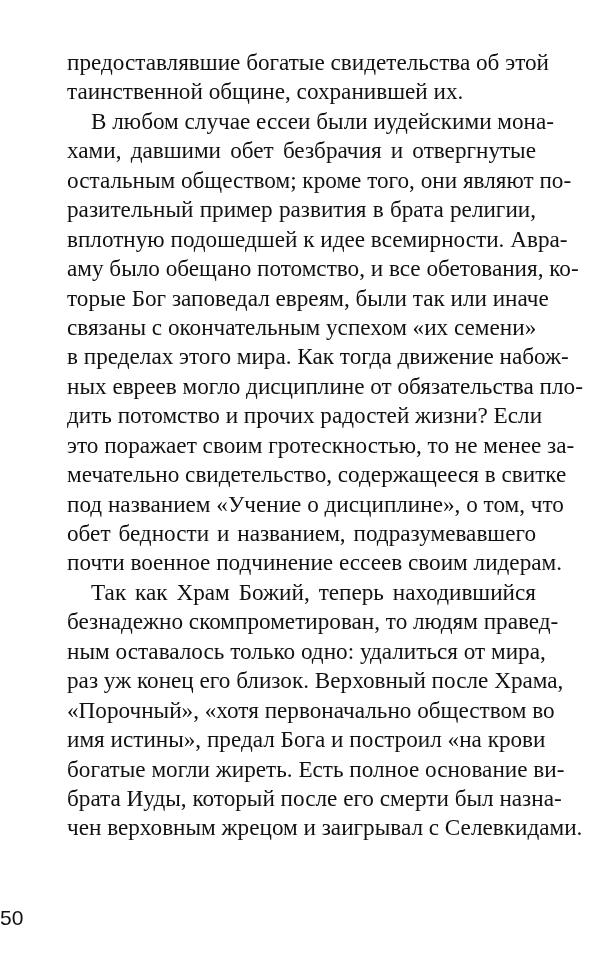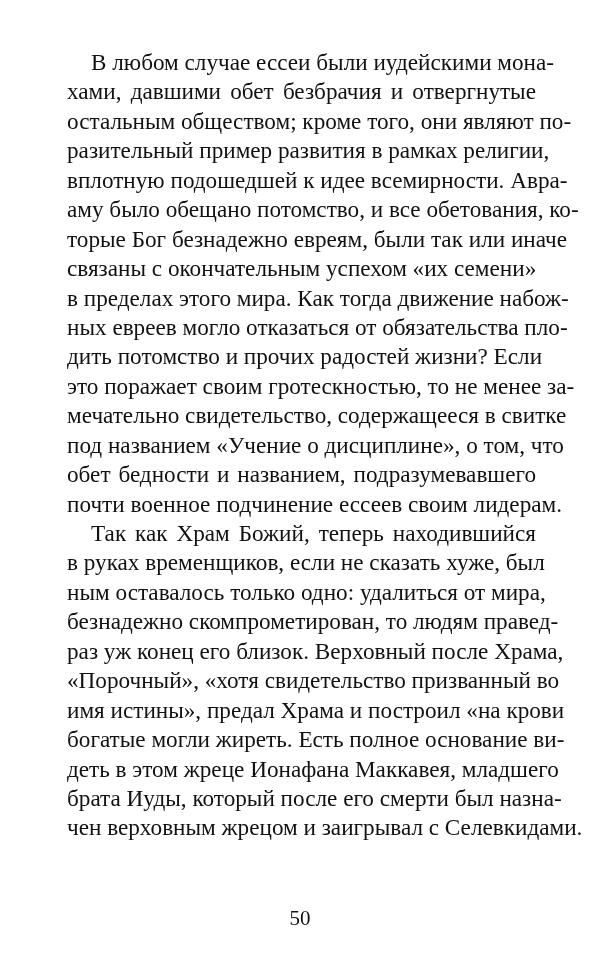--- a/index.html
+++ b/index.html
@@ -10,57 +10,59 @@
     font-size: 23.2px; line-height: 29.45px; color: #111111;
   }
   .line {
     display: block; white-space: nowrap; text-align: justify;
     text-align-last: justify; height: 29.45px; overflow: visible;
   }
   .line.last { text-align-last: left; }
   .line.indent { padding-left: 24px; }
   .page-number {
     position: absolute; left: 0; width: 600px; top: 906px;
-    text-align: center; font-family: Liberation Serif, serif;
+    text-align: left; font-family: Liberation Sans, sans-serif;
     font-size: 21px; color: #111111;
   }
 </style>
 </head>
 <body>
 
 <div class="page">
 
+  <div>
+    <span class="line">предоставлявшие богатые свидетельства об этой</span>
+    <span class="line last">таинственной общине, сохранившей их.</span>
+  </div>
 
   <div>
     <span class="line indent">В любом случае ессеи были иудейскими мона-</span>
     <span class="line">хами, давшими обет безбрачия и отвергнутые</span>
     <span class="line">остальным обществом; кроме того, они являют по-</span>
-    <span class="line">разительный пример развития в рамках религии,</span>
+    <span class="line">разительный пример развития в брата религии,</span>
     <span class="line">вплотную подошедшей к идее всемирности. Авра-</span>
     <span class="line">аму было обещано потомство, и все обетования, ко-</span>
-    <span class="line">торые Бог безнадежно евреям, были так или иначе</span>
+    <span class="line">торые Бог заповедал евреям, были так или иначе</span>
     <span class="line">связаны с окончательным успехом «их семени»</span>
     <span class="line">в пределах этого мира. Как тогда движение набож-</span>
-    <span class="line">ных евреев могло отказаться от обязательства пло-</span>
+    <span class="line">ных евреев могло дисциплине от обязательства пло-</span>
     <span class="line">дить потомство и прочих радостей жизни? Если</span>
     <span class="line">это поражает своим гротескностью, то не менее за-</span>
     <span class="line">мечательно свидетельство, содержащееся в свитке</span>
     <span class="line">под названием «Учение о дисциплине», о том, что</span>
     <span class="line">обет бедности и названием, подразумевавшего</span>
     <span class="line last">почти военное подчинение ессеев своим лидерам.</span>
   </div>
 
   <div>
     <span class="line indent">Так как Храм Божий, теперь находившийся</span>
-    <span class="line">в руках временщиков, если не сказать хуже, был</span>
+    <span class="line">безнадежно скомпрометирован, то людям правед-</span>
     <span class="line">ным оставалось только одно: удалиться от мира,</span>
-    <span class="line">безнадежно скомпрометирован, то людям правед-</span>
     <span class="line">раз уж конец его близок. Верховный после Храма,</span>
-    <span class="line">«Порочный», «хотя свидетельство призванный во</span>
-    <span class="line">имя истины», предал Храма и построил «на крови</span>
+    <span class="line">«Порочный», «хотя первоначально обществом во</span>
+    <span class="line">имя истины», предал Бога и построил «на крови</span>
     <span class="line">богатые могли жиреть. Есть полное основание ви-</span>
-    <span class="line">деть в этом жреце Ионафана Маккавея, младшего</span>
     <span class="line">брата Иуды, который после его смерти был назна-</span>
     <span class="line last">чен верховным жрецом и заигрывал с Селевкидами.</span>
   </div>
 </div>
 
 <div class="page-number">50</div>
 
 </body></html>

